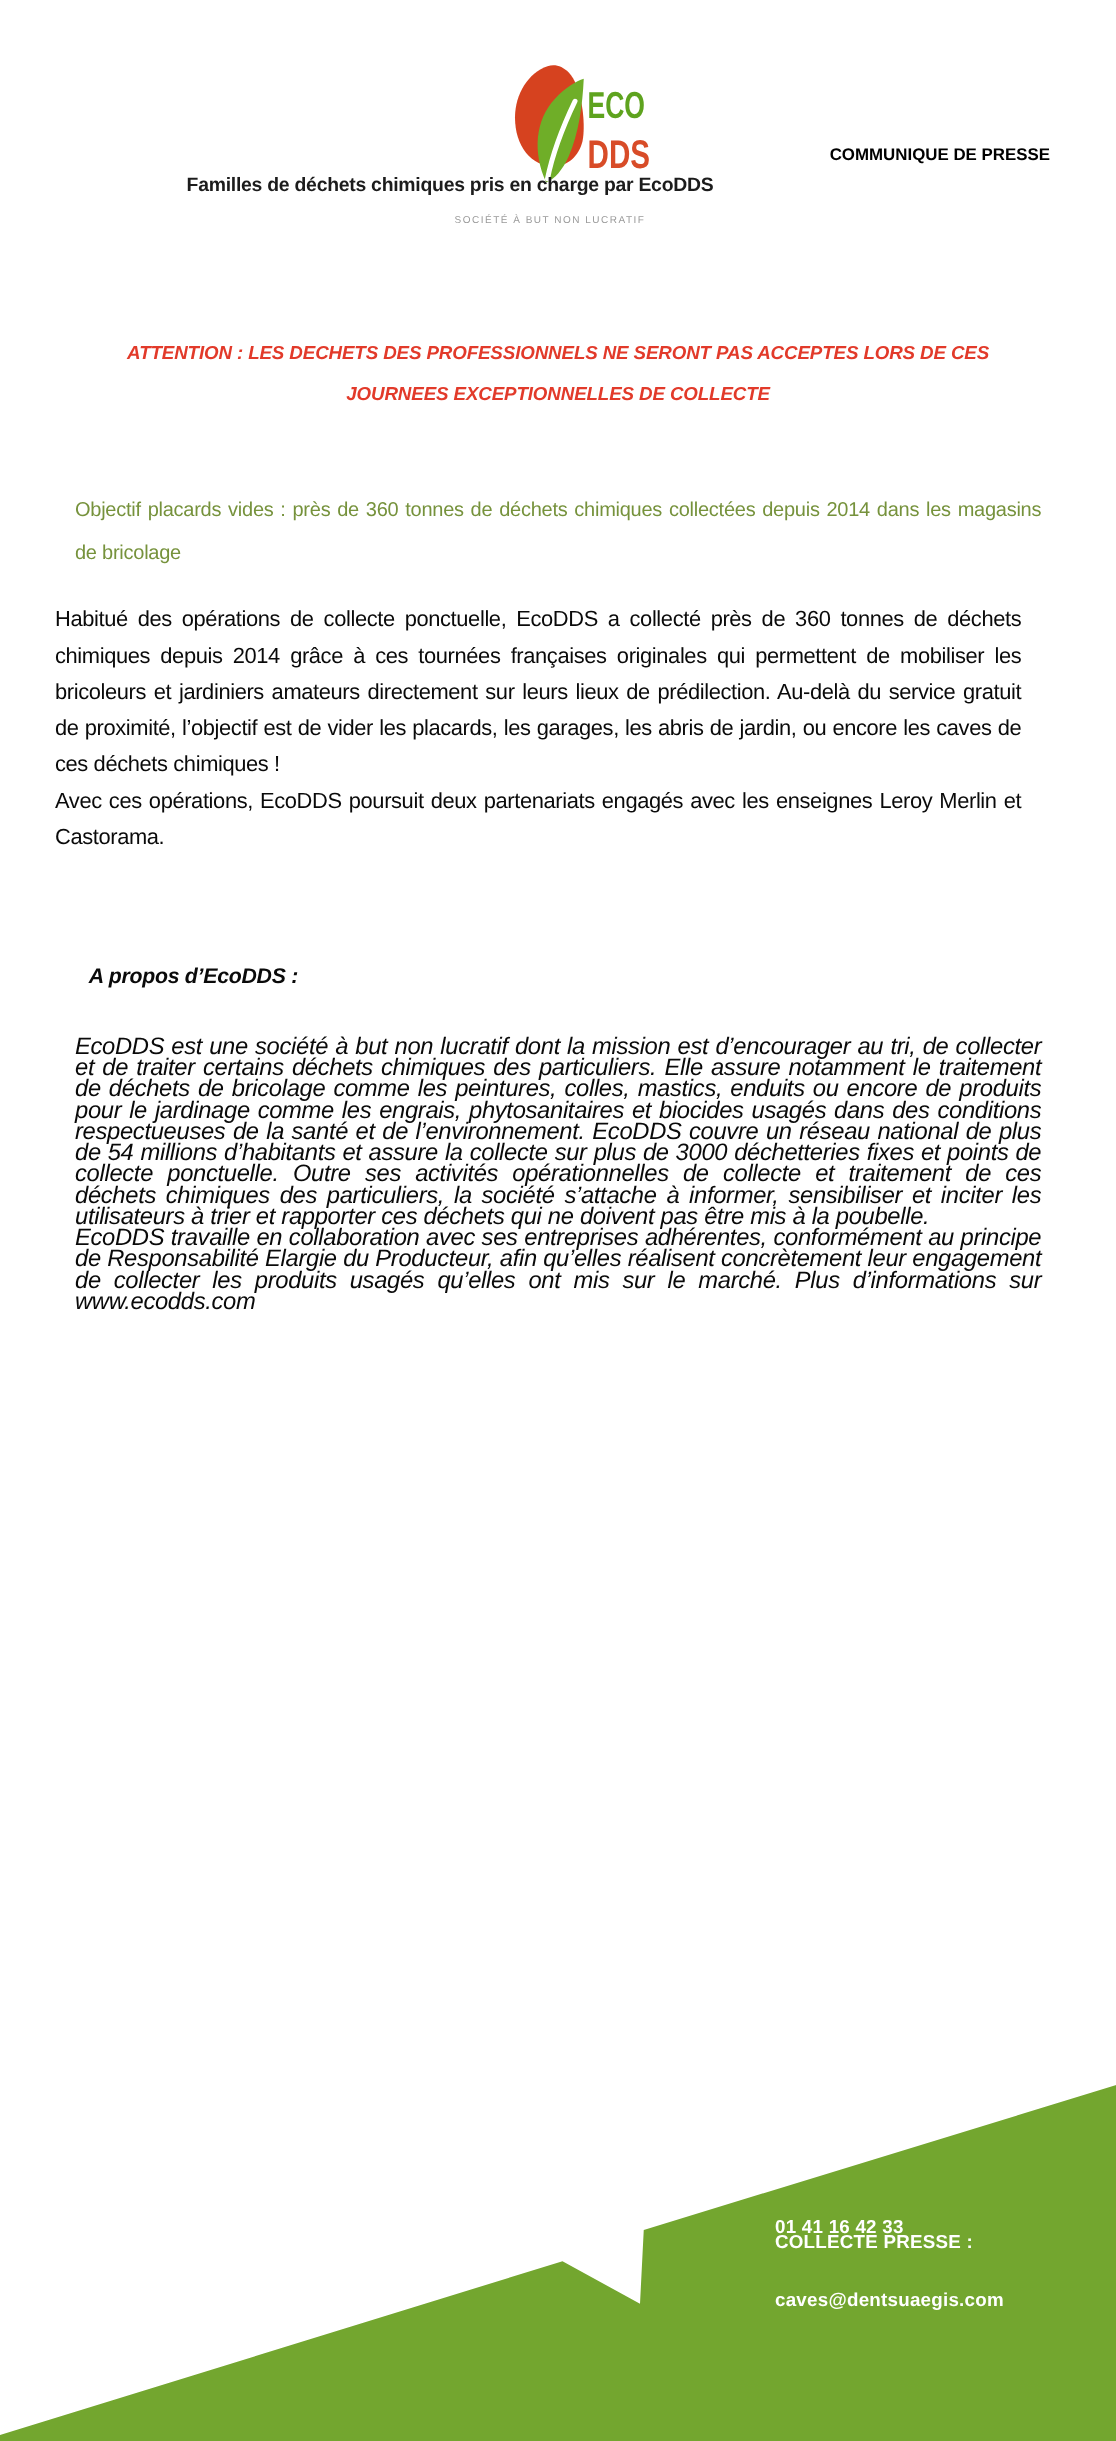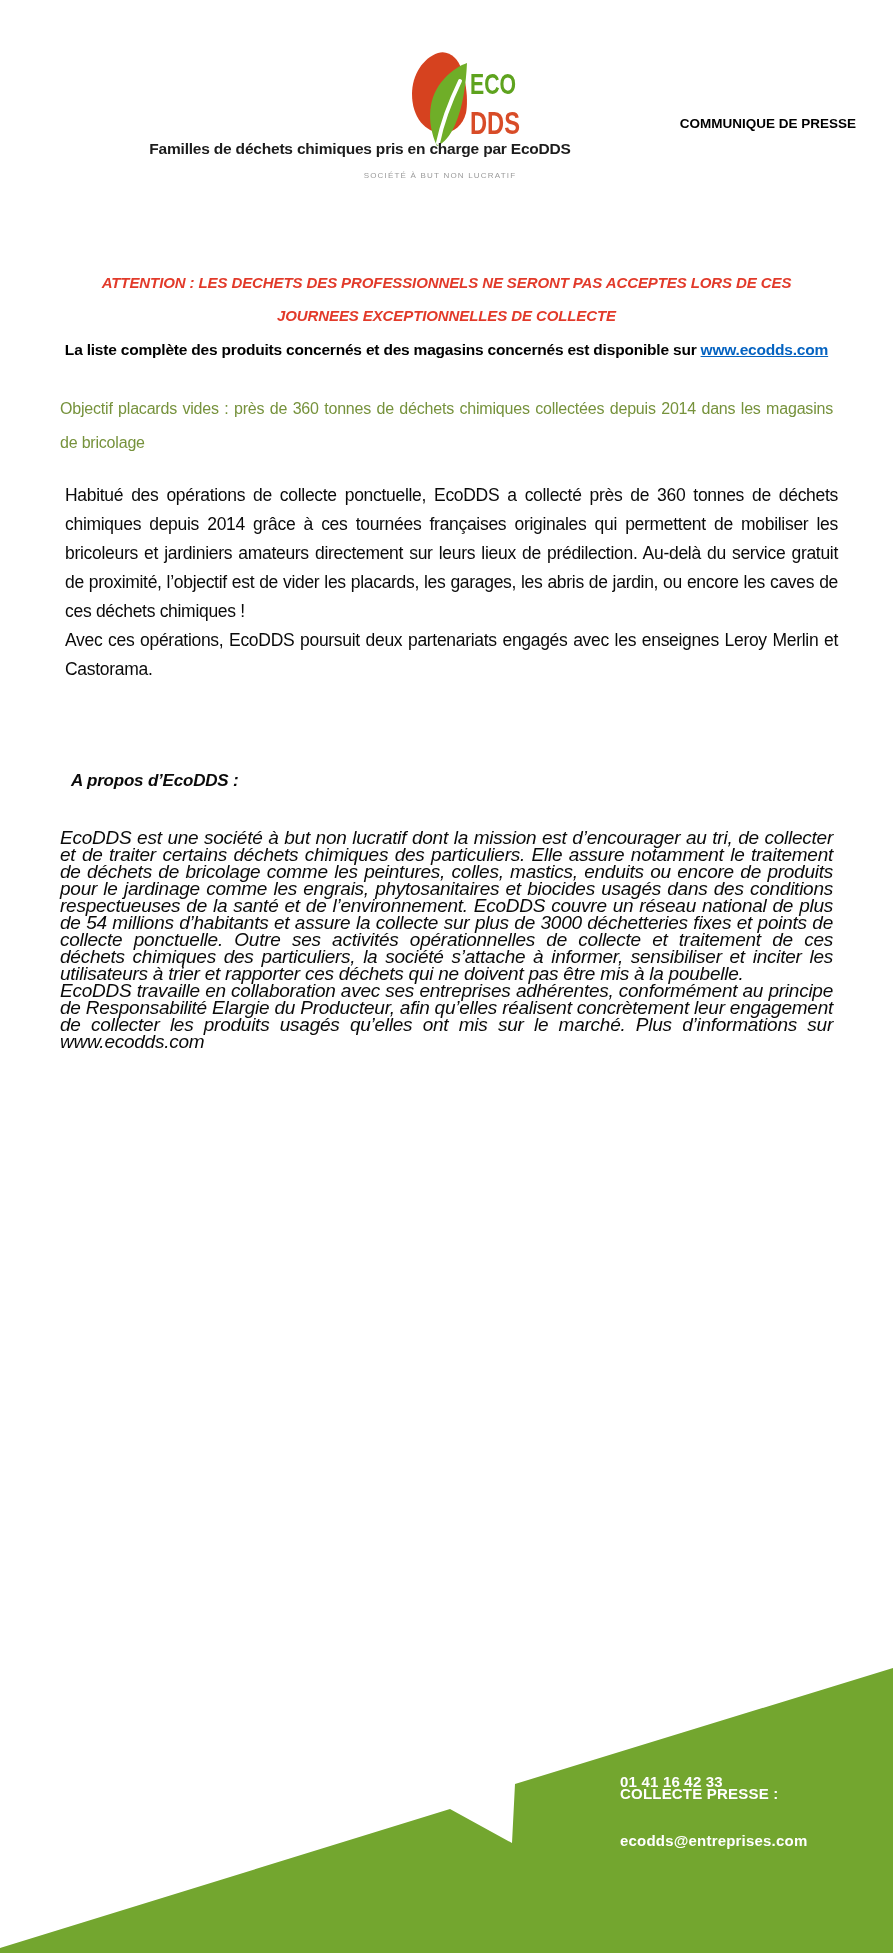--- a/index.html
+++ b/index.html
@@ -18,21 +18,21 @@
     position: relative;
     width: 893px;
     height: 1953px;
     background: #ffffff;
     overflow: hidden;
     font-family: "Liberation Sans", sans-serif;
     color: var(--ink);
   }
   .logo{ position:absolute; left:408px; top:50px; width:180px; height:100px; }
   .press-label{
-    position:absolute; left:656px; top:116px; width:200px;
+    position:absolute; left:640px; top:116px; width:200px;
     font-size:13.5px; font-weight:bold; letter-spacing:0px; text-align:right;
     color:#000;
   }
   .tagline{
     position:absolute; left:60px; top:140px; width:600px;
     text-align:center; font-weight:600; font-size:15.5px;
     color:#1c1c1c; letter-spacing:-0.2px;
   }
   .org-subtitle{
     position:absolute; left:290px; top:171px; width:300px;
@@ -49,21 +49,21 @@
     text-align:center; font-weight:bold; font-size:15.5px; color:#000;
     letter-spacing:-0.2px;
   }
   .list-line a{ color:var(--link-blue); text-decoration:underline; cursor:pointer; }
   .article-heading{
     position:absolute; left:60px; top:392px; width:773px;
     color:var(--heading-green); font-weight:normal; font-size:16px; line-height:34px;
     text-align:justify; letter-spacing:-0.2px;
   }
   .article-body{
-    position:absolute; left:65px; top:481px; width:773px;
+    position:absolute; left:44px; top:481px; width:773px;
     font-size:17.5px; line-height:29px; text-align:justify; letter-spacing:-0.3px;
     color:#0a0a0a;
   }
   .article-body p{ margin:0; }
   .about-heading{
     position:absolute; left:60px; top:771px; width:500px;
     font-weight:bold; font-style:italic; font-size:17px; color:#0a0a0a;
     letter-spacing:-0.2px;
     margin-left:11px;
   }
@@ -101,39 +101,36 @@
   </div>
 
   <div class="press-label">COMMUNIQUE DE PRESSE</div>
 
   <div class="tagline">Familles de déchets chimiques pris en charge par EcoDDS</div>
 
   <div class="org-subtitle">SOCIÉTÉ À BUT NON LUCRATIF</div>
 
   <div class="attention">ATTENTION : LES DECHETS DES PROFESSIONNELS NE SERONT PAS ACCEPTES LORS DE CES JOURNEES EXCEPTIONNELLES DE COLLECTE</div>
 
-  <div class="list-line">
-    <span>La liste complète des produits concernés et des magasins concernés est disponible sur </span><a>www.ecodds.com</a>
-  </div>
 
   <div class="article-heading">Objectif placards vides : près de 360 tonnes de déchets chimiques collectées depuis 2014 dans les magasins de bricolage</div>
 
   <div class="article-body">
     <p>Habitué des opérations de collecte ponctuelle, EcoDDS a collecté près de 360 tonnes de déchets chimiques depuis 2014 grâce à ces tournées françaises originales qui permettent de mobiliser les bricoleurs et jardiniers amateurs directement sur leurs lieux de prédilection. Au-delà du service gratuit de proximité, l’objectif est de vider les placards, les garages, les abris de jardin, ou encore les caves de ces déchets chimiques !</p>
     <p>Avec ces opérations, EcoDDS poursuit deux partenariats engagés avec les enseignes Leroy Merlin et Castorama.</p>
   </div>
 
   <div class="about-heading">A propos d’EcoDDS :</div>
 
   <div class="about-body">
     <p>EcoDDS est une société à but non lucratif dont la mission est d’encourager au tri, de collecter et de traiter certains déchets chimiques des particuliers. Elle assure notamment le traitement de déchets de bricolage comme les peintures, colles, mastics, enduits ou encore de produits pour le jardinage comme les engrais, phytosanitaires et biocides usagés dans des conditions respectueuses de la santé et de l’environnement. EcoDDS couvre un réseau national de plus de 54 millions d’habitants et assure la collecte sur plus de 3000 déchetteries fixes et points de collecte ponctuelle. Outre ses activités opérationnelles de collecte et traitement de ces déchets chimiques des particuliers, la société s’attache à informer, sensibiliser et inciter les utilisateurs à trier et rapporter ces déchets qui ne doivent pas être mis à la poubelle.</p>
     <p>EcoDDS travaille en collaboration avec ses entreprises adhérentes, conformément au principe de Responsabilité Elargie du Producteur, afin qu’elles réalisent concrètement leur engagement de collecter les produits usagés qu’elles ont mis sur le marché. Plus d’informations sur www.ecodds.com</p>
   </div>
 
   <svg class="footer-shape" viewBox="0 0 893 333" preserveAspectRatio="none">
     <polygon points="893,48 515,164 512,223 450,189 0,328 0,333 893,333" fill="#73a62f"></polygon>
   </svg>
 
   <div class="footer-text ft-contact">COLLECTE PRESSE :</div>
-  <div class="footer-text ft-email">ecodds@entreprises.com</div>
+  <div class="footer-text ft-email">caves@dentsuaegis.com</div>
   <div class="footer-text ft-phone">01 41 16 42 33</div>
 
 </div>
 
 </body></html>

